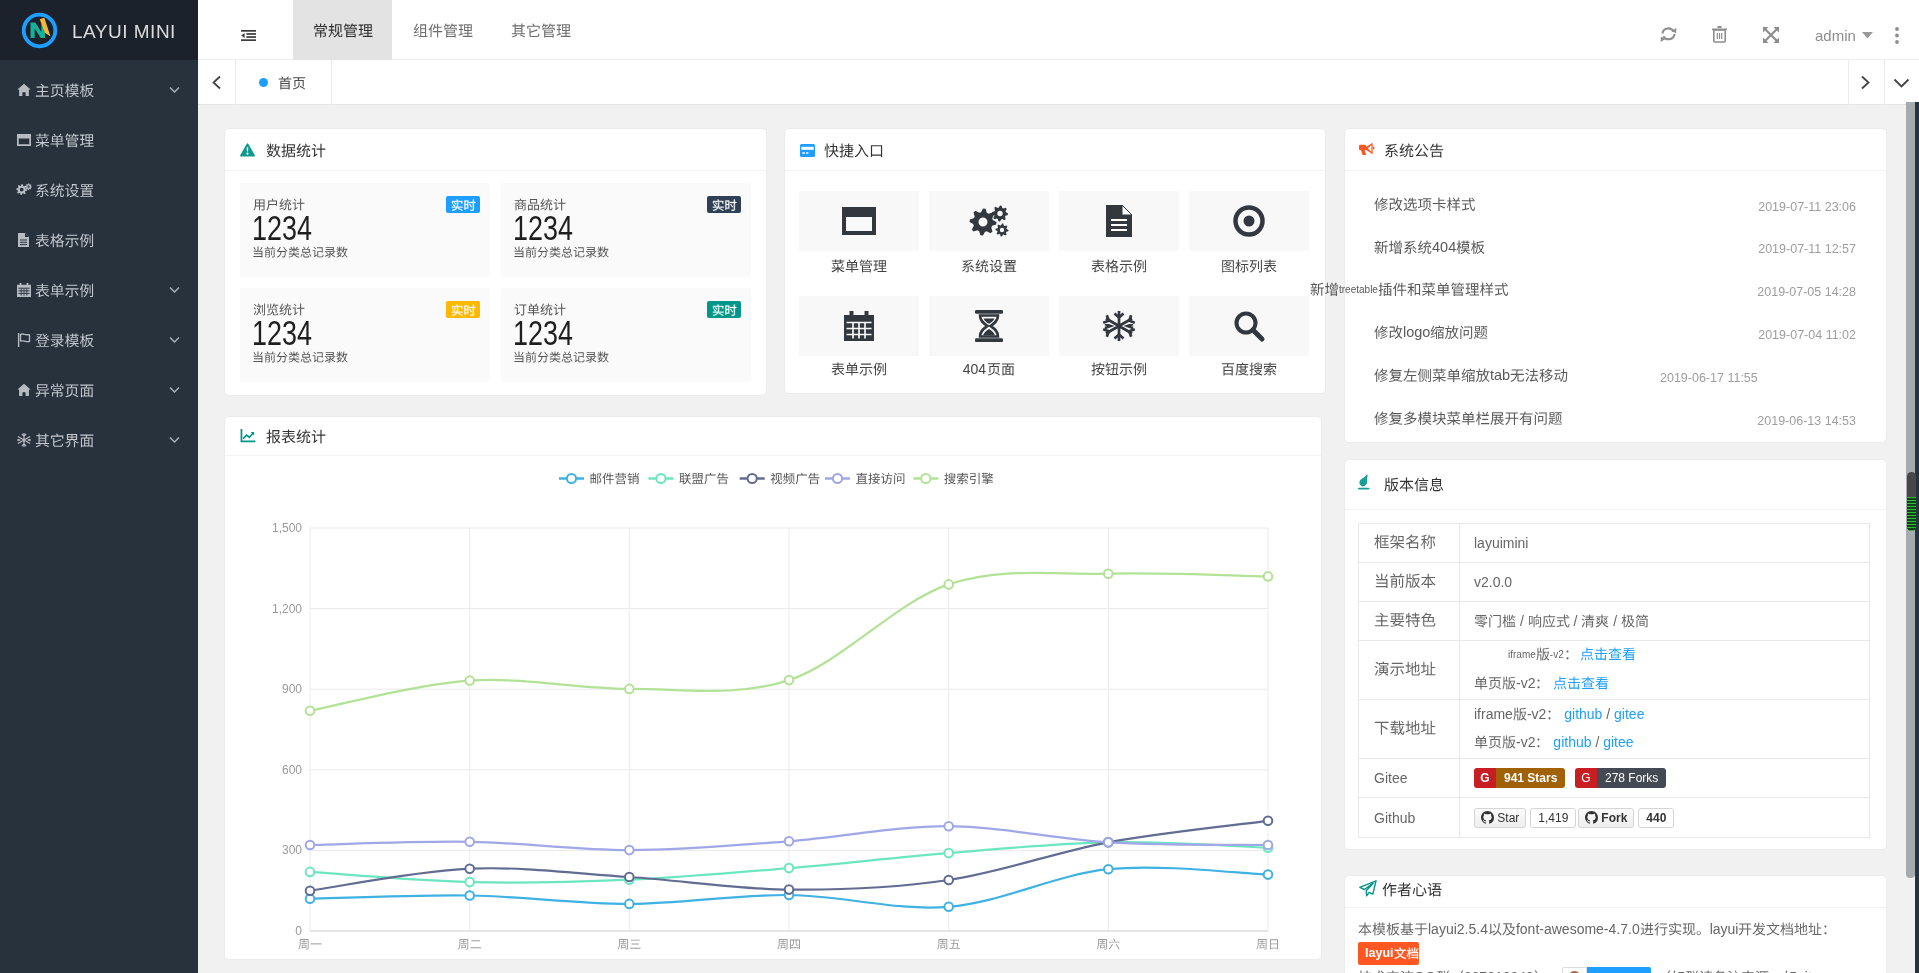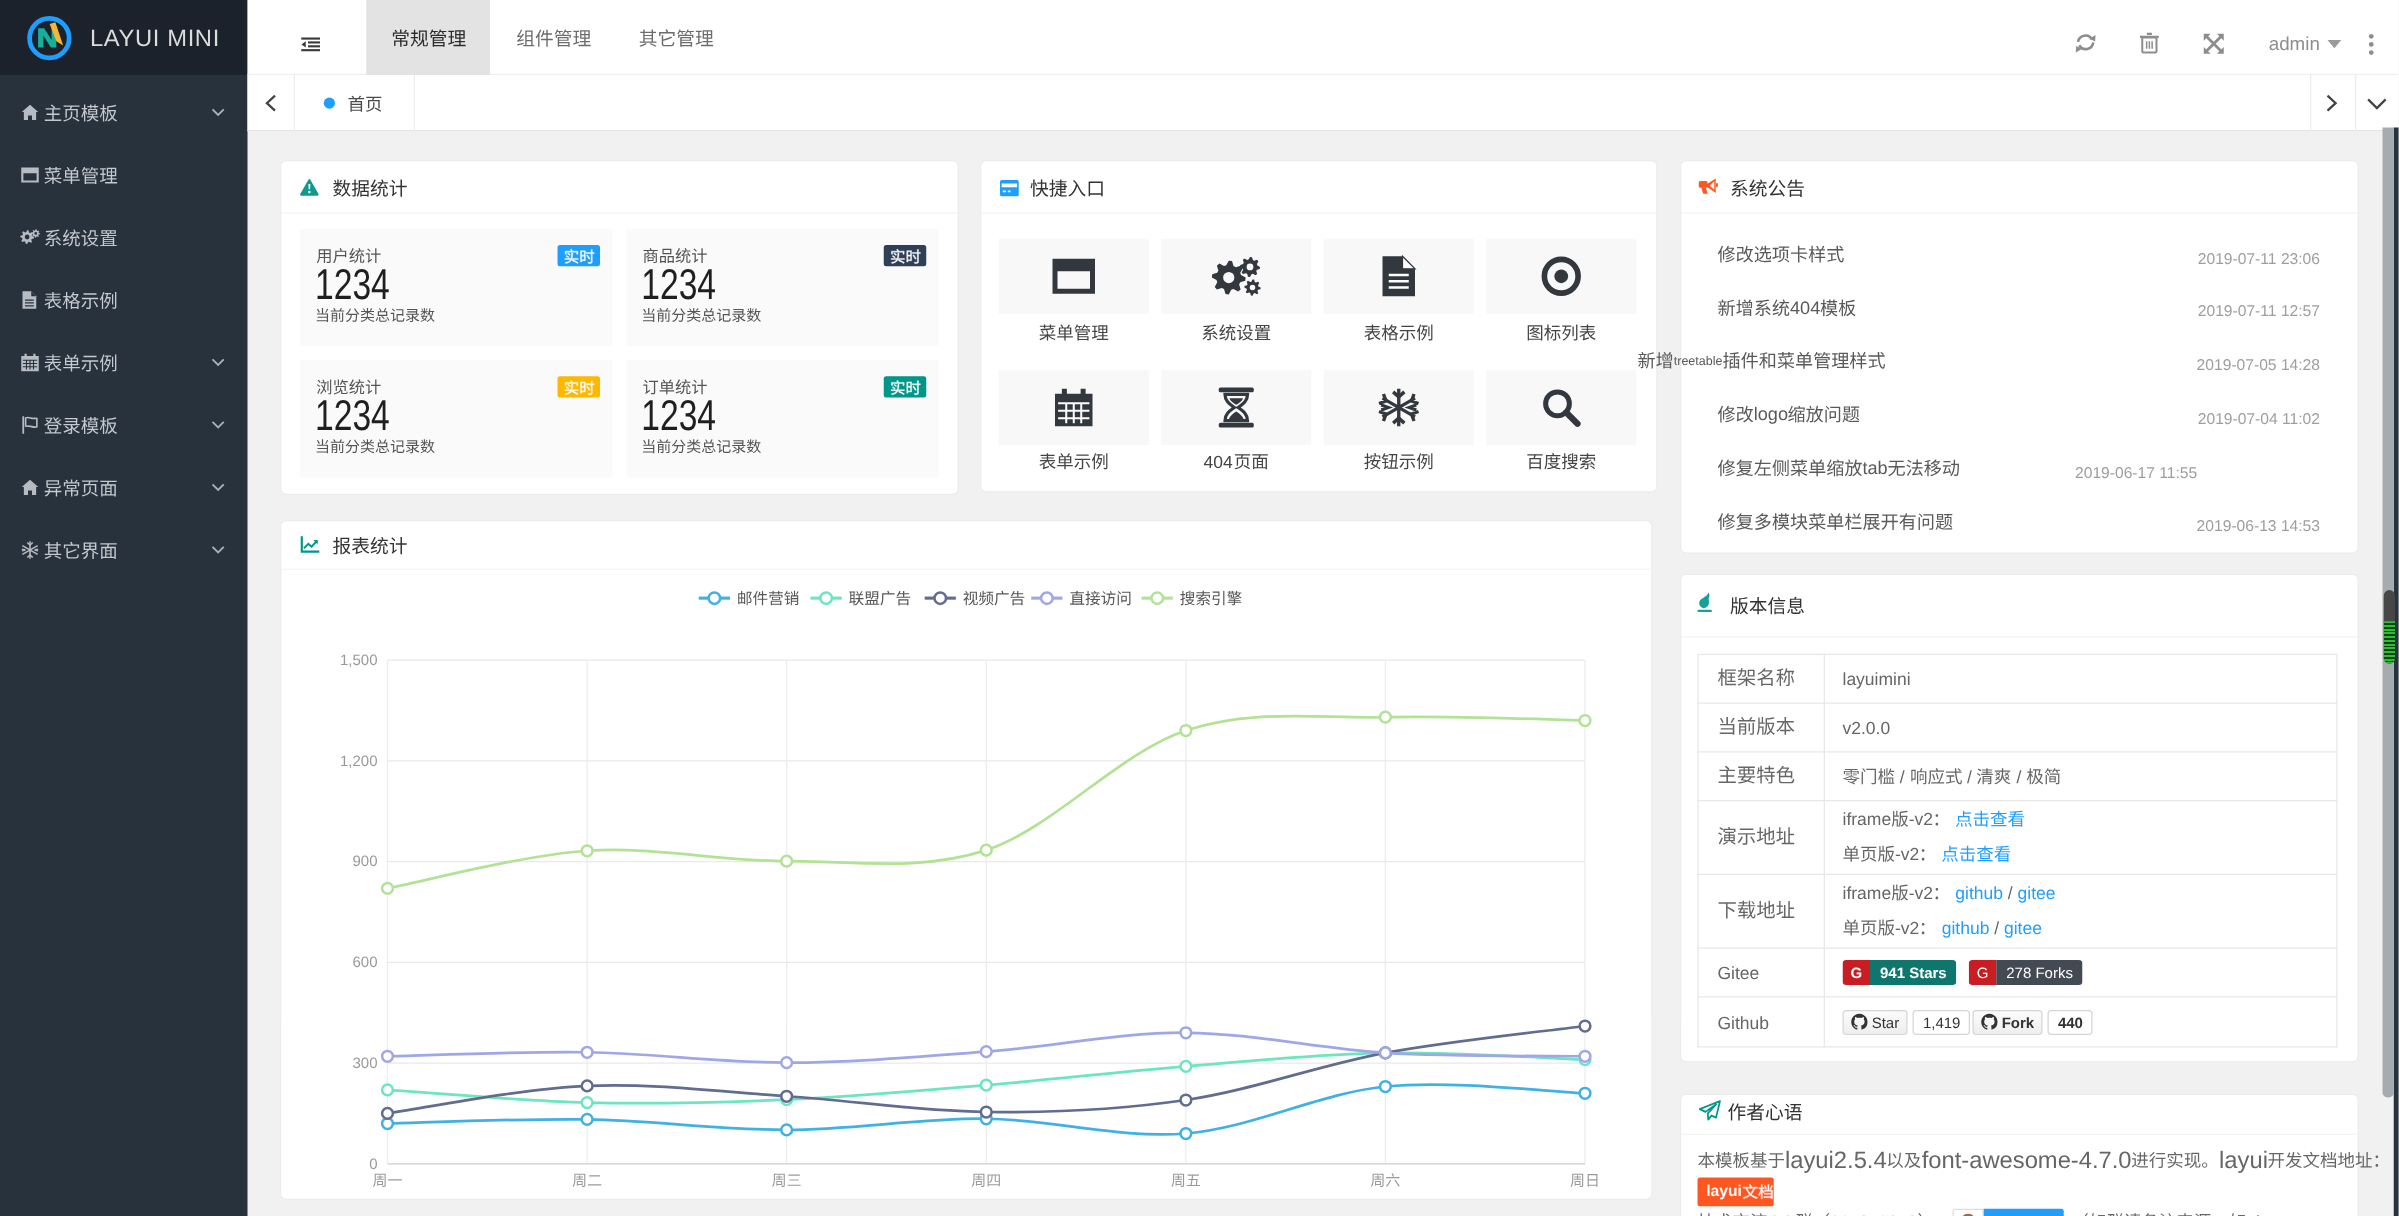--- a/index.html
+++ b/index.html
@@ -693,21 +693,21 @@
       <use href="#g54CD"></use>
       <use href="#g5E94" x="1000"></use>
       <use href="#g5F0F" x="2000"></use>
     </svg><span style="color:#666"> / </span><svg style="vertical-align:middle;margin-top:-2px" width="28.0" height="14" viewBox="0 0 2000 1000" fill="#666">
       <use href="#g6E05"></use>
       <use href="#g723D" x="1000"></use>
     </svg><span style="color:#666"> / </span><svg style="vertical-align:middle;margin-top:-2px" width="28.0" height="14" viewBox="0 0 2000 1000" fill="#666">
       <use href="#g6781"></use>
       <use href="#g7B80" x="1000"></use>
     </svg></div>
-<div style="position:absolute;left:1474.0px;top:645.0px;height:20px;line-height:20px;white-space:nowrap;font-size:14px"><span style="color:#666">iframe</span><svg style="vertical-align:middle;margin-top:-2px" width="14.0" height="14" viewBox="0 0 1000 1000" fill="#666">
+<div style="position:absolute;left:1508px;top:645.0px;height:20px;line-height:20px;white-space:nowrap;font-size:10px"><span style="color:#666">iframe</span><svg style="vertical-align:middle;margin-top:-2px" width="14.0" height="14" viewBox="0 0 1000 1000" fill="#666">
       <use href="#g7248"></use>
     </svg><span style="color:#666">-v2</span><svg style="vertical-align:middle;margin-top:-2px" width="14.0" height="14" viewBox="0 0 1000 1000" fill="#666">
       <use href="#gFF1A"></use>
     </svg><span style="color:#666"> </span><svg style="vertical-align:middle;margin-top:-2px" width="56.0" height="14" viewBox="0 0 4000 1000" fill="#1E9FFF">
       <use href="#g70B9"></use>
       <use href="#g51FB" x="1000"></use>
       <use href="#g67E5" x="2000"></use>
       <use href="#g770B" x="3000"></use>
     </svg></div>
 <div style="position:absolute;left:1474.0px;top:673.0px;height:20px;line-height:20px;white-space:nowrap;font-size:14px"><svg style="vertical-align:middle;margin-top:-2px" width="42.0" height="14" viewBox="0 0 3000 1000" fill="#666">
@@ -727,40 +727,40 @@
     </svg><span style="color:#666">-v2</span><svg style="vertical-align:middle;margin-top:-2px" width="14.0" height="14" viewBox="0 0 1000 1000" fill="#666">
       <use href="#gFF1A"></use>
     </svg><span style="color:#666">&nbsp;<span style="color:#1E9FFF">github</span> / <span style="color:#1E9FFF">gitee</span></span></div>
 <div style="position:absolute;left:1474.0px;top:732.0px;height:20px;line-height:20px;white-space:nowrap;font-size:14px"><svg style="vertical-align:middle;margin-top:-2px" width="42.0" height="14" viewBox="0 0 3000 1000" fill="#666">
       <use href="#g5355"></use>
       <use href="#g9875" x="1000"></use>
       <use href="#g7248" x="2000"></use>
     </svg><span style="color:#666">-v2</span><svg style="vertical-align:middle;margin-top:-2px" width="14.0" height="14" viewBox="0 0 1000 1000" fill="#666">
       <use href="#gFF1A"></use>
     </svg><span style="color:#666">&nbsp;<span style="color:#1E9FFF">github</span> / <span style="color:#1E9FFF">gitee</span></span></div>
-<div class="abs" style="left:1474px;top:768px;height:20px;border-radius:3px;overflow:hidden;font-size:12px;font-weight:bold;line-height:20px;color:#fff;white-space:nowrap"><span style="display:inline-block;background:#c71d23;width:22px;text-align:center;vertical-align:top">G</span><span style="display:inline-block;background:#0f766e;padding:0 8px;vertical-align:top">941 Stars</span></div>
+<div class="abs" style="left:1474px;top:768px;height:20px;border-radius:3px;overflow:hidden;font-size:12px;font-weight:bold;line-height:20px;color:#fff;white-space:nowrap"><span style="display:inline-block;background:#c71d23;width:22px;text-align:center;vertical-align:top">G</span><span style="display:inline-block;background:#a16207;padding:0 8px;vertical-align:top">941 Stars</span></div>
 <div class="abs" style="left:1575px;top:768px;height:20px;border-radius:3px;overflow:hidden;font-size:12px;font-weight:normal;line-height:20px;color:#fff;white-space:nowrap"><span style="display:inline-block;background:#c71d23;width:22px;text-align:center;vertical-align:top">G</span><span style="display:inline-block;background:#434a54;padding:0 8px;vertical-align:top">278 Forks</span></div>
 <div class="abs" style="left:1474px;top:808px;height:20px;font-size:12px;font-weight:normal;color:#333;line-height:18px;white-space:nowrap"><span style="display:inline-block;background:linear-gradient(#fcfcfc,#eee);border:1px solid #d5d5d5;border-radius:3px;padding:0 6px;height:20px"><svg width="13" height="13" viewBox="0 0 16 16" style="vertical-align:-2px">
         <path fill="#333" d="M8 0C3.58 0 0 3.58 0 8c0 3.54 2.29 6.53 5.47 7.59.4.07.55-.17.55-.38 0-.19-.01-.82-.01-1.49-2.01.37-2.53-.49-2.69-.94-.09-.23-.48-.94-.82-1.13-.28-.15-.68-.52-.01-.53.63-.01 1.08.58 1.23.82.72 1.21 1.87.87 2.33.66.07-.52.28-.87.51-1.07-1.78-.2-3.64-.89-3.64-3.95 0-.87.31-1.59.82-2.15-.08-.2-.36-1.02.08-2.12 0 0 .67-.21 2.2.82.64-.18 1.32-.27 2-.27s1.36.09 2 .27c1.53-1.04 2.2-.82 2.2-.82.44 1.1.16 1.92.08 2.12.51.56.82 1.27.82 2.15 0 3.07-1.87 3.75-3.65 3.95.29.25.54.73.54 1.48 0 1.07-.01 1.93-.01 2.2 0 .21.15.46.55.38A8.01 8.01 0 0 0 16 8c0-4.42-3.58-8-8-8z"></path>
       </svg> Star</span><span style="display:inline-block;background:#fff;border:1px solid #d5d5d5;border-radius:3px;padding:0 7px;height:20px;margin-left:4px">1,419</span></div>
 <div class="abs" style="left:1578px;top:808px;height:20px;font-size:12px;font-weight:bold;color:#333;line-height:18px;white-space:nowrap"><span style="display:inline-block;background:linear-gradient(#fcfcfc,#eee);border:1px solid #d5d5d5;border-radius:3px;padding:0 6px;height:20px"><svg width="13" height="13" viewBox="0 0 16 16" style="vertical-align:-2px">
         <path fill="#333" d="M8 0C3.58 0 0 3.58 0 8c0 3.54 2.29 6.53 5.47 7.59.4.07.55-.17.55-.38 0-.19-.01-.82-.01-1.49-2.01.37-2.53-.49-2.69-.94-.09-.23-.48-.94-.82-1.13-.28-.15-.68-.52-.01-.53.63-.01 1.08.58 1.23.82.72 1.21 1.87.87 2.33.66.07-.52.28-.87.51-1.07-1.78-.2-3.64-.89-3.64-3.95 0-.87.31-1.59.82-2.15-.08-.2-.36-1.02.08-2.12 0 0 .67-.21 2.2.82.64-.18 1.32-.27 2-.27s1.36.09 2 .27c1.53-1.04 2.2-.82 2.2-.82.44 1.1.16 1.92.08 2.12.51.56.82 1.27.82 2.15 0 3.07-1.87 3.75-3.65 3.95.29.25.54.73.54 1.48 0 1.07-.01 1.93-.01 2.2 0 .21.15.46.55.38A8.01 8.01 0 0 0 16 8c0-4.42-3.58-8-8-8z"></path>
       </svg> Fork</span><span style="display:inline-block;background:#fff;border:1px solid #d5d5d5;border-radius:3px;padding:0 7px;height:20px;margin-left:4px">440</span></div>
 <div class="card" style="left:1344px;top:875px;width:543px;height:196px"></div>
 <div class="hdrline" style="left:1345px;top:907px;width:541px"></div>
 <svg class="abs" style="left:1359px;top:880px" width="18" height="17" viewBox="0 0 18 17">
 <path d="M17 .8L.8 7.3l4.6 2.2L14 3.4 7.2 10.7l.4 5 2.6-3.3 3.6 1.7z" fill="none" stroke="#009688" stroke-width="1.4" stroke-linejoin="round"></path>
   </svg>
 <svg style="position:absolute;left:1382.0px;top:882.0px" width="60.0" height="15" viewBox="0 0 4000 1000" fill="#333333">
     <use href="#g4F5C"></use>
     <use href="#g8005" x="1000"></use>
     <use href="#g5FC3" x="2000"></use>
     <use href="#g8BED" x="3000"></use>
   </svg>
-<div style="position:absolute;left:1358.0px;top:919.0px;height:20px;line-height:20px;white-space:nowrap;font-size:19px"><svg style="vertical-align:middle;margin-top:-2px" width="70.0" height="14" viewBox="0 0 5000 1000" fill="#666">
+<div style="position:absolute;left:1358.0px;top:919.0px;height:20px;line-height:20px;white-space:nowrap;font-size:14px"><svg style="vertical-align:middle;margin-top:-2px" width="70.0" height="14" viewBox="0 0 5000 1000" fill="#666">
       <use href="#g672C"></use>
       <use href="#g6A21" x="1000"></use>
       <use href="#g677F" x="2000"></use>
       <use href="#g57FA" x="3000"></use>
       <use href="#g4E8E" x="4000"></use>
     </svg><span style="color:#666">layui2.5.4</span><svg style="vertical-align:middle;margin-top:-2px" width="28.0" height="14" viewBox="0 0 2000 1000" fill="#666">
       <use href="#g4EE5"></use>
       <use href="#g53CA" x="1000"></use>
     </svg><span style="color:#666">font-awesome-4.7.0</span><svg style="vertical-align:middle;margin-top:-2px" width="70.0" height="14" viewBox="0 0 5000 1000" fill="#666">
       <use href="#g8FDB"></use>

